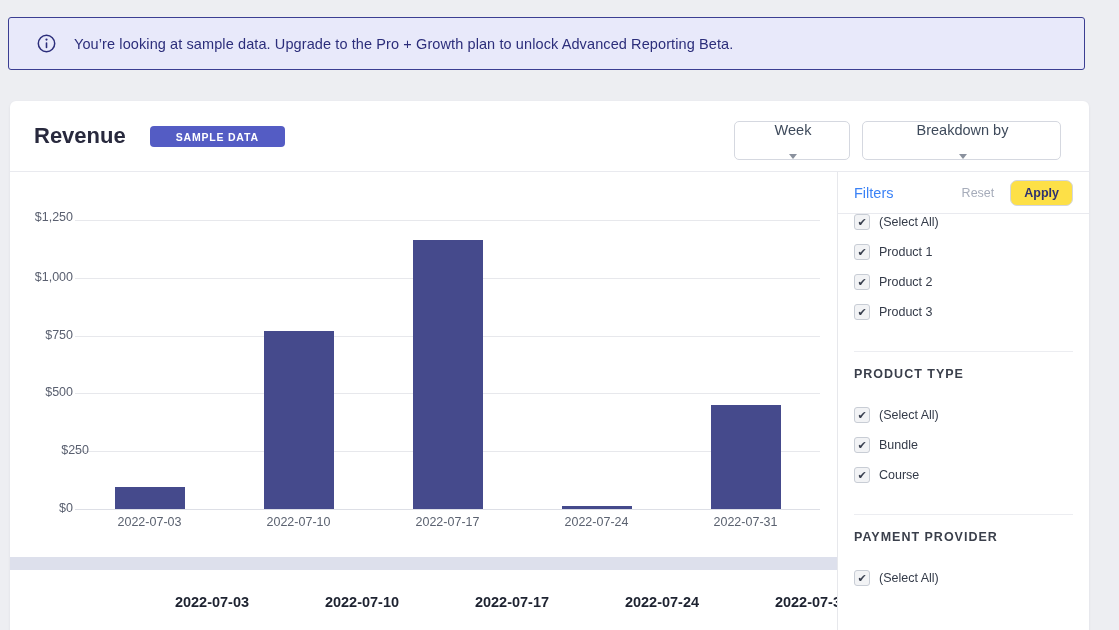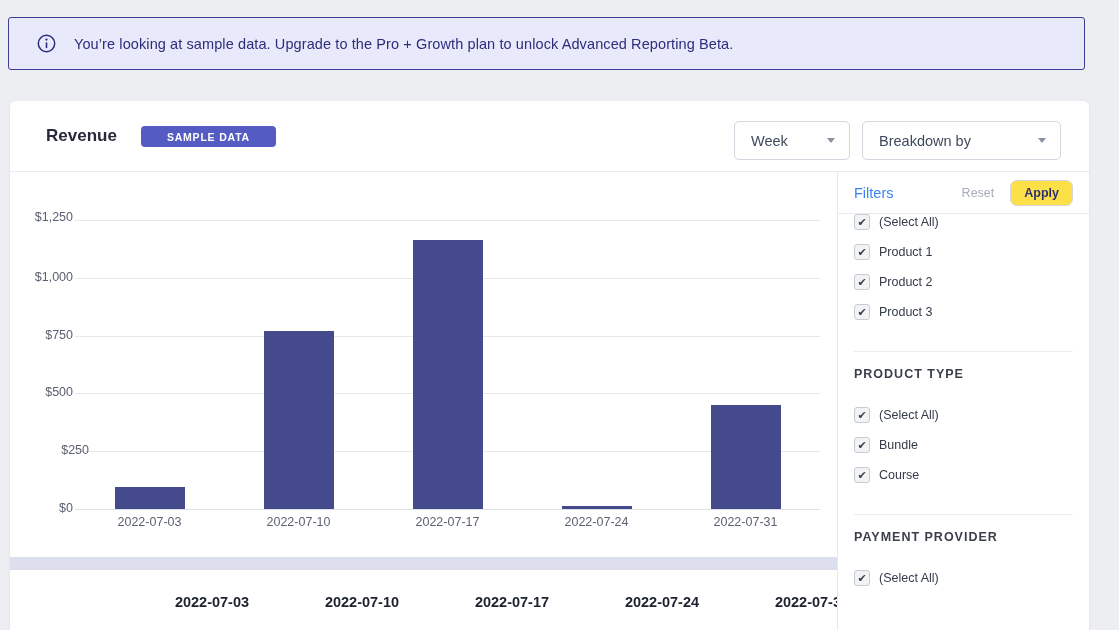--- a/index.html
+++ b/index.html
@@ -31,34 +31,35 @@
     width: 1079px; height: 560px;
     background: #ffffff;
     border-radius: 6px 6px 0 0;
     box-shadow: 0 1px 3px rgba(25,30,60,0.07);
   }
   .card-header {
     position: absolute; left: 0; top: 0; right: 0; height: 71px;
     border-bottom: 1px solid #e9eaef;
     display: flex; align-items: center;
   }
-  .title { font-size: 17px; font-weight: bold; color: #28293d; margin-left: 36px; }
+  .title { font-size: 22px; font-weight: bold; color: #28293d; margin-left: 24px; }
   .badge {
     margin-left: 24px;
     background: var(--badge-bg, #545cc4);
     color: #ffffff;
     font-size: 10.5px; font-weight: bold; letter-spacing: 0.8px;
     padding: 5px 26px 4px; border-radius: 4px;
   }
   .header-controls { position: absolute; right: 28px; top: 20px; display: flex; gap: 12px; }
   .select {
     height: 39px; border: 1px solid #d5d8e0; border-radius: 5px;
     background: #fff; display: flex; align-items: center;
     padding: 0 14px 0 16px; color: #3e4a5b; font-size: 14.5px;
     cursor: pointer;
+    flex-direction: column;
   }
   .select.interval { width: 116px; }
   .select.breakdown { width: 199px; }
   .select .label { flex: 1; }
   .caret {
     width: 0; height: 0;
     border-left: 4.5px solid transparent; border-right: 4.5px solid transparent;
     border-top: 5.5px solid #8a919e;
   }
 

